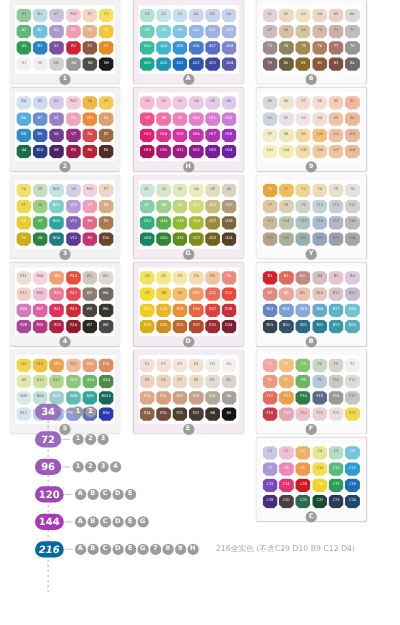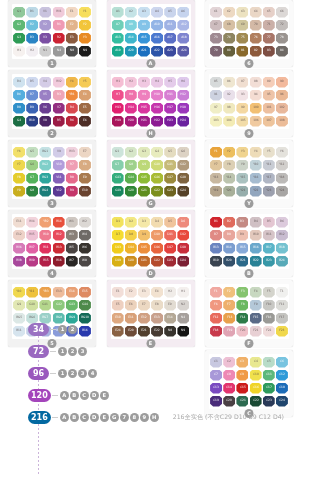--- a/index.html
+++ b/index.html
@@ -1372,22 +1372,34 @@
           <div class="count-pill" style="background: rgb(164, 69, 187);">120</div>
           <div class="connector"></div>
           <div class="chips">
             <div class="chip">A</div>
             <div class="chip">B</div>
             <div class="chip">C</div>
             <div class="chip">D</div>
             <div class="chip">E</div>
           </div>
         </div>
+        <div class="legend-row">
+          <div class="count-pill" style="background: rgb(172, 54, 184);">144</div>
+          <div class="connector"></div>
+          <div class="chips">
+            <div class="chip">A</div>
+            <div class="chip">B</div>
+            <div class="chip">C</div>
+            <div class="chip">D</div>
+            <div class="chip">E</div>
+            <div class="chip">G</div>
+          </div>
+        </div>
         <div class="legend-row wide">
-          <div class="count-pill" style="background: #0369a1;">216</div>
+          <div class="count-pill" style="background: #0369a1; font-style: italic;">216</div>
           <div class="connector"></div>
           <div class="chips">
             <div class="chip">A</div>
             <div class="chip">B</div>
             <div class="chip">C</div>
             <div class="chip">D</div>
             <div class="chip">E</div>
             <div class="chip">G</div>
             <div class="chip">7</div>
             <div class="chip">8</div>

